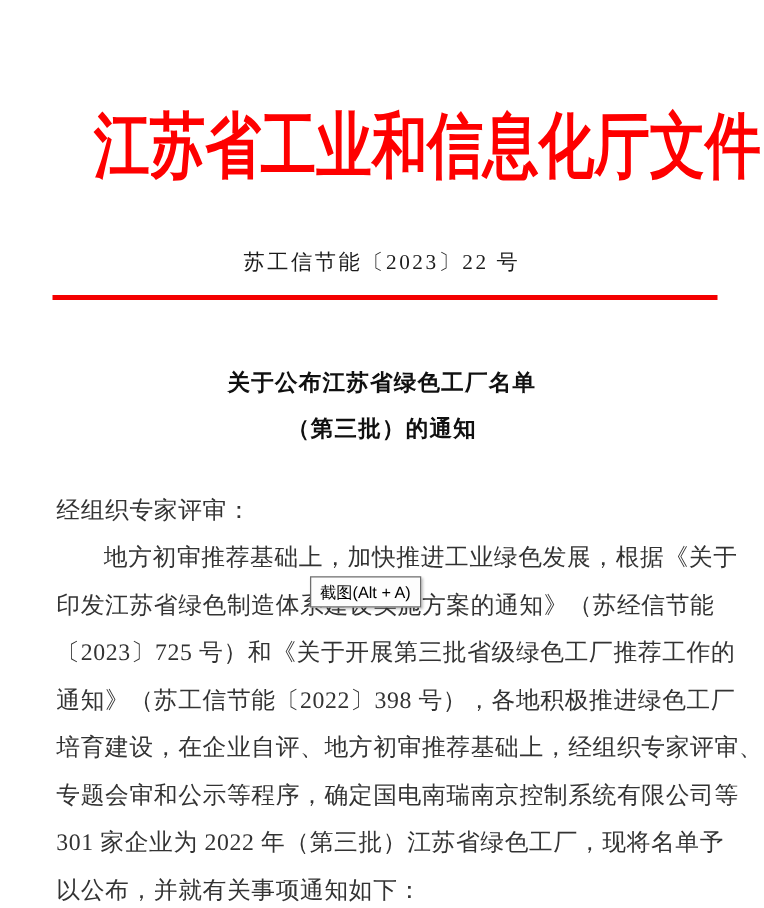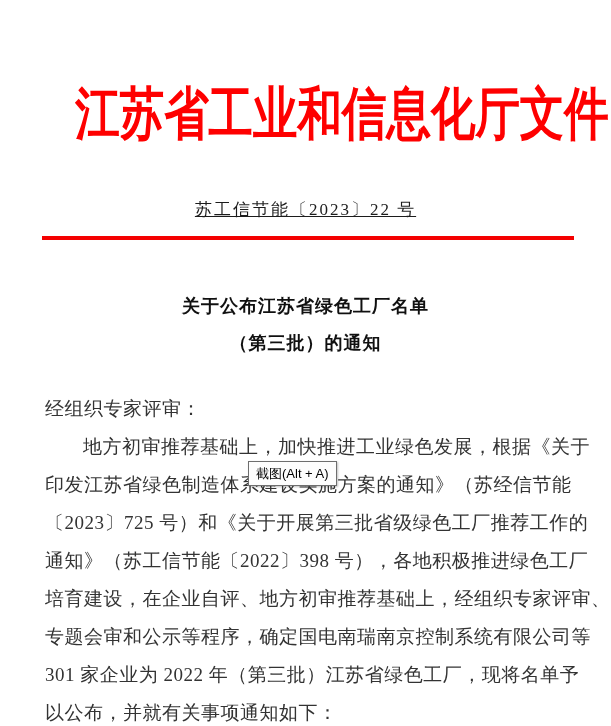--- a/index.html
+++ b/index.html
@@ -17,21 +17,20 @@
   }
 
   
   .red-header {
     position: absolute;
     top: 78px;
     left: 0;
     width: 611px;
     text-align: right;
     white-space: nowrap;
-    font-family: Liberation Mono, monospace;
   }
   .red-header .stretch {
     display: inline-block;
     font-size: 57px;
     line-height: 80px;
     font-weight: bold;
     color: #fe0000;
     transform: scaleX(0.78);
     transform-origin: center;
     letter-spacing: 0px;
@@ -42,21 +41,20 @@
     position: absolute;
     top: 198px;
     left: 0;
     width: 611px;
     text-align: center;
     font-size: 17px;
     line-height: 24px;
     color: #1c1c1c;
     letter-spacing: 2px;
     white-space: nowrap;
-    text-decoration: underline;
   }
 
   
   .red-divider {
     position: absolute;
     top: 236px;
     left: 42px;
     width: 532px;
     height: 4px;
     background: #f40000;

